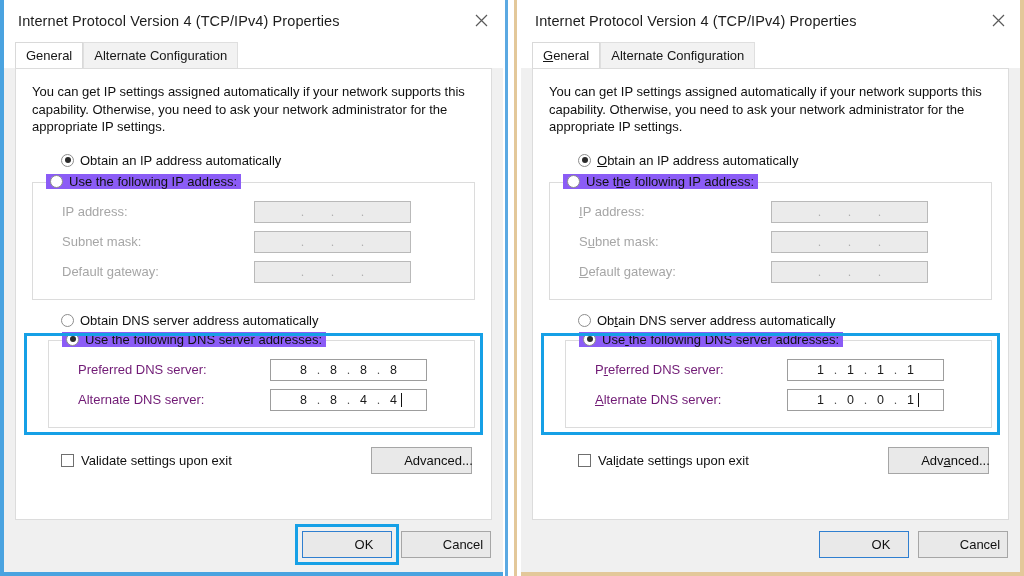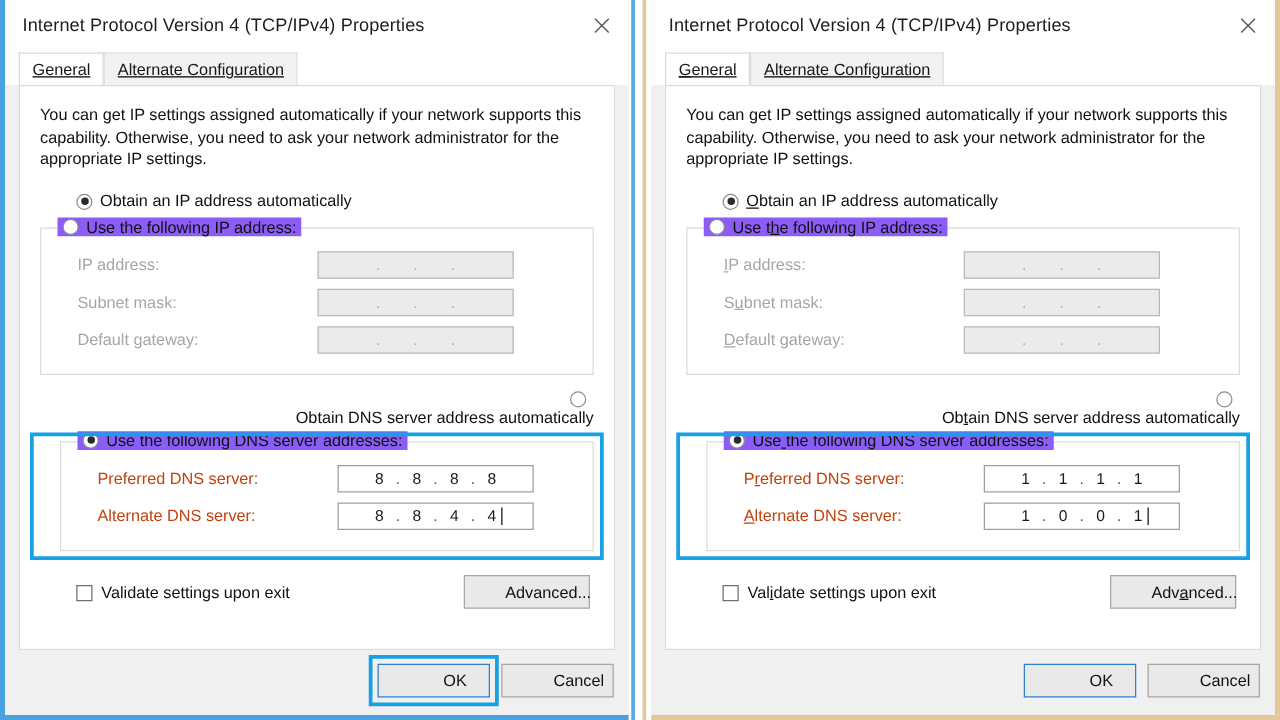--- a/index.html
+++ b/index.html
@@ -90,21 +90,20 @@
 
   
   .tabstrip {
     position: relative;
     height: 27px;
     background: #ffffff;
     padding-left: 11px;
     display: flex;
     align-items: flex-end;
     box-sizing: border-box;
-    text-decoration: underline;
   }
   .tab {
     box-sizing: border-box;
     height: 26px;
     padding: 0 10px;
     font-size: 13px;
     color: #161616;
     display: flex;
     align-items: center;
     border: 1px solid #dfdfdf;
@@ -132,21 +131,21 @@
   .intro {
     font-size: 13px;
     color: #101010;
     line-height: 17.5px;
     width: 455px;
   }
 
   
   .row {
     display: flex;
-    align-items: flex-end;
+    align-items: center;
   }
   .radio {
     box-sizing: border-box;
     width: 13px; height: 13px;
     border-radius: 50%;
     border: 1px solid #8d8d8d;
     background: #fff;
     position: relative;
     flex: none;
     margin-right: 6px;
@@ -192,21 +191,21 @@
   }
   .field {
     display: flex;
     align-items: center;
     height: 30px;
     padding-left: 29px;
   }
   .field-label {
     width: 192px;
     font-size: 13px;
-    color: #c2410c;
+    color: #701a75;
     flex: none;
   }
   .field-label.dim { color: #a6a6a6; }
 
   
   .ipbox {
     box-sizing: border-box;
     width: 157px;
     height: 22px;
     border: 1px solid #9d9d9d;
@@ -240,21 +239,21 @@
   .dns-wrap { position: relative; margin-top: 12px; padding-left: 16px; }
   .dns-wrap.highlight::before {
     content: "";
     position: absolute;
     left: -8px; right: -8px; top: -7px; bottom: -7px;
     border: 3px solid #16a0e6;
     pointer-events: none;
     z-index: 5;
   }
   .dns-wrap .group { margin-top: 0; }
-  .sep-radio { padding-left: 29px; margin-top: 2px; flex-direction: column; }
+  .sep-radio { padding-left: 29px; margin-top: 2px; }
 
   
   .card-footer {
     display: flex;
     align-items: center;
     justify-content: space-between;
     margin-top: 19px;
     padding: 0 3px 0 29px;
   }
   .btn {

